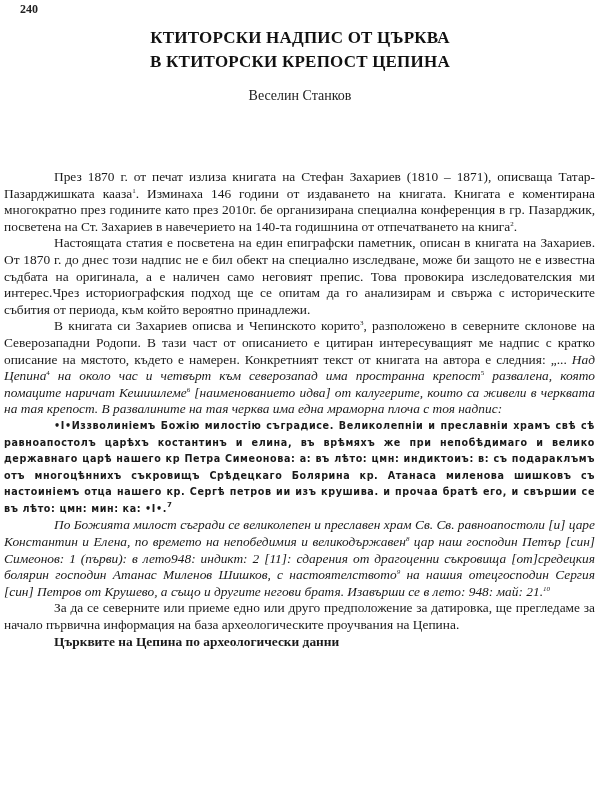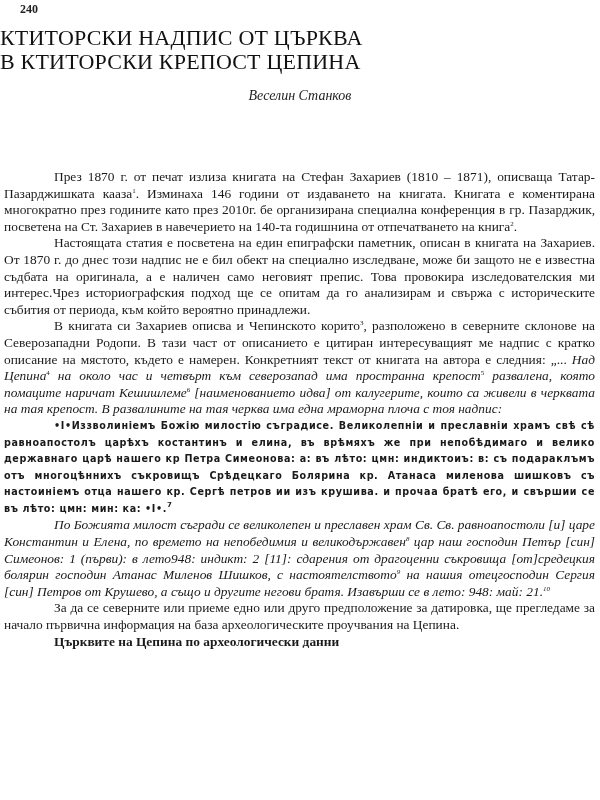--- a/index.html
+++ b/index.html
@@ -7,26 +7,26 @@
     width: 600px; height: 800px; overflow: hidden; position: relative;
     font-family: "Liberation Serif", "DejaVu Serif", serif;
     color: #1a1a1a;
   }
   .page-number {
     position: absolute; left: 4px; top: 2px;
     font-size: 12px; font-weight: bold; color: #222; margin-left: 16px;
   }
   .title {
     position: absolute; left: 0; right: 0; top: 26px;
-    text-align: left; font-weight: normal; font-size: 22px;
+    text-align: center; font-weight: bold; font-size: 17px;
     line-height: 24px; letter-spacing: 0.2px; color: #111;
   }
   .author {
     position: absolute; left: 0; right: 0; top: 88px;
-    text-align: center; font-style: italic; font-size: 14px; color: #222;
+    text-align: center; font-size: 14px; color: #222;
   }
   .body-text {
     position: absolute; left: 4px; right: 5px; top: 121px;
     font-size: 13.4px; line-height: 16.6px; text-align: justify; margin-top: 48px;
   }
   .body-text p { margin: 0; text-indent: 50px; }
   .it { font-style: italic; }
   .slav {
     font-family: "DejaVu Sans", sans-serif; font-weight: bold;
     font-size: 9.6px; letter-spacing: 0.6px; line-height: 16.6px;

